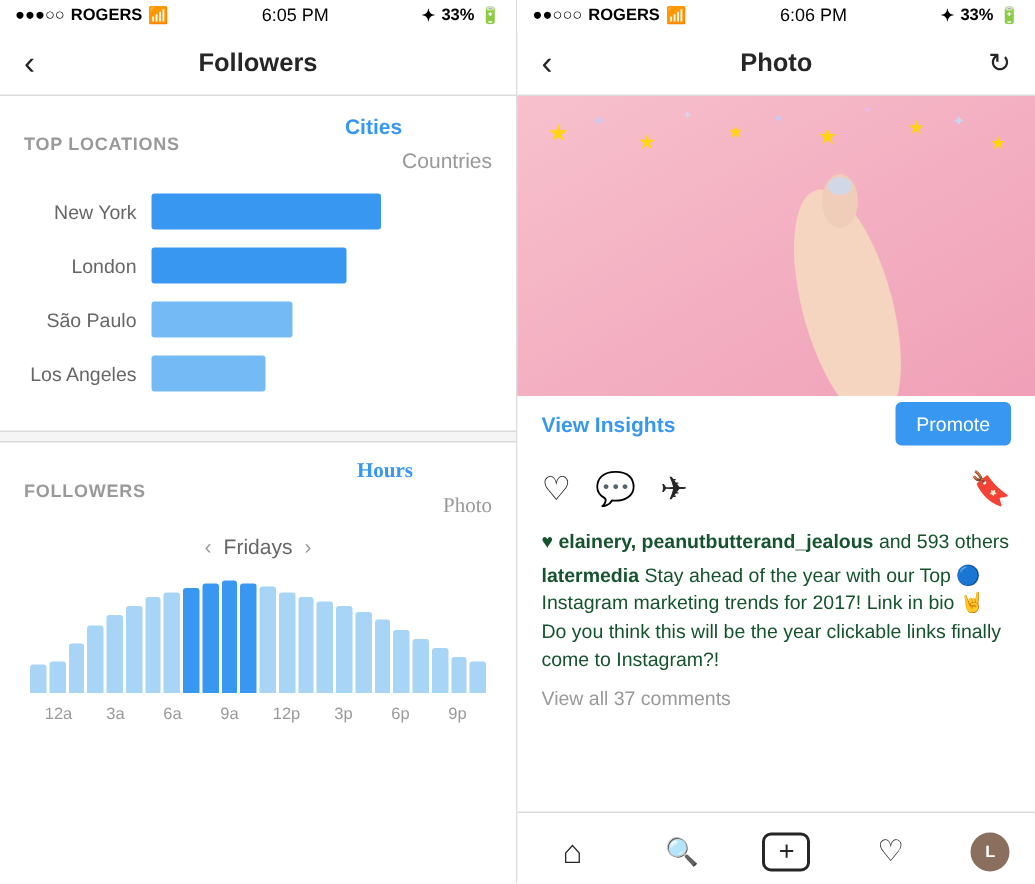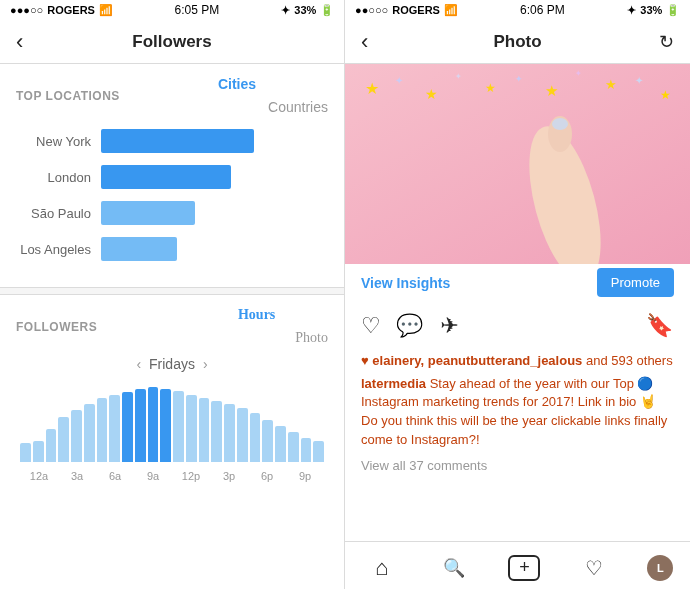--- a/index.html
+++ b/index.html
@@ -265,21 +265,21 @@
       padding: 7px 14px;
       border-radius: 4px;
       cursor: pointer;
       border: none;
     }
 
     
     .caption-area {
       padding: 4px 16px;
       font-size: 13px;
-      color: #c2410c;
+      color: #14532d;
       line-height: 1.5;
     }
     .caption-bold {
       font-weight: 700;
     }
 
     .view-comments {
       padding: 4px 16px;
       font-size: 13px;
       color: #999;
@@ -344,21 +344,21 @@
     </div>
   </div>
 
   <div class="nav-bar">
     <span class="nav-back">‹</span>
     <span class="nav-title">Followers</span>
   </div>
 
   <div class="top-locs-header">
     <span class="section-title" style="padding:0;text-align:right;">TOP LOCATIONS</span>
-    <div style="display:flex; gap:12px;justify-content:space-between;">
+    <div style="display:flex; justify-content:space-between;">
       <span class="tab-active">Cities</span>
       <span class="tab-inactive">Countries</span>
     </div>
   </div>
 
   <div class="bar-chart-section">
 
     <div id="bar-rows">
         <div class="bar-row">
           <span class="bar-label">New York</span>

